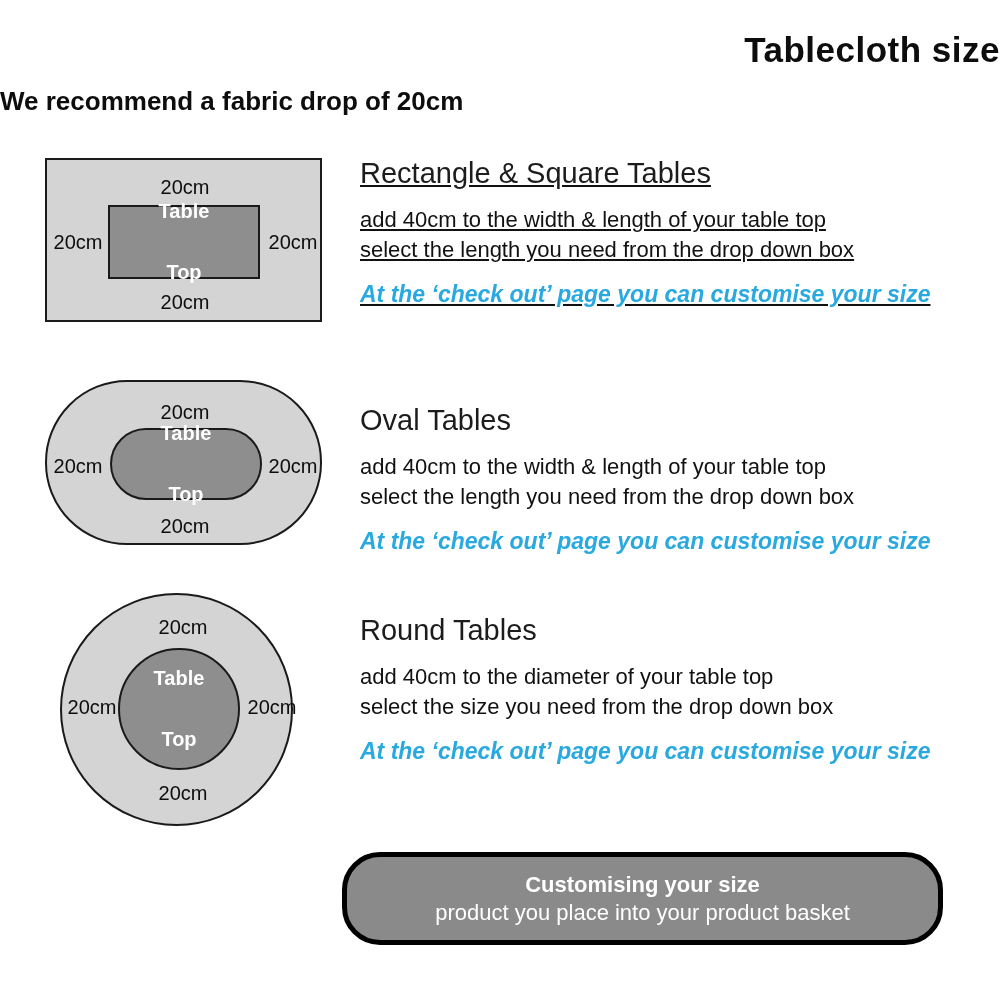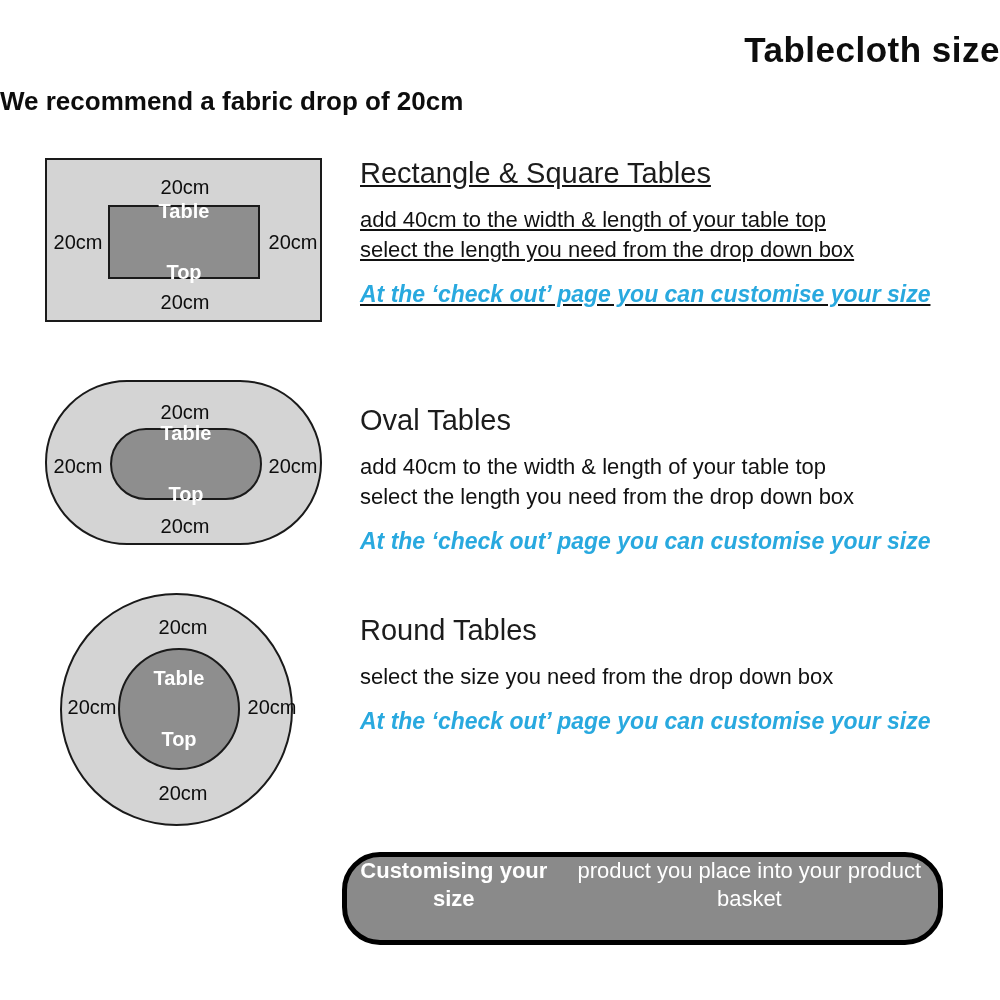--- a/index.html
+++ b/index.html
@@ -73,21 +73,21 @@
     font-weight: bold; font-style: italic; color: var(--note-color);
   }
 
   
   .footer-box {
     position: absolute; left: 342px; top: 852px; width: 601px; height: 93px;
     box-sizing: border-box; background: var(--footer-fill);
     border: 5px solid #000; border-radius: 38px;
     color: #ffffff; text-align: center;
     font-size: 22px; line-height: 28px;
-    display: flex; flex-direction: row; justify-content: center;
+    display: flex; flex-direction: column; justify-content: center;
   }
   .footer-box .fh { font-weight: bold; }
 </style>
 </head>
 <body>
 
 <div class="canvas">
 
   <div class="page-title">Tablecloth size</div>
   <div class="page-subtitle">We recommend a fabric drop of 20cm</div>
@@ -139,20 +139,21 @@
     <span class="drop b">20cm</span>
     <div class="inner">
       <span>Table</span>
       <span>Top</span>
     </div>
   </div>
 
   <div class="tb tb-3">
     <div class="heading">Round Tables</div>
     <div class="body">
+      <div>add 40cm to the diameter of your table top</div>
       <div>select the size you need from the drop down box</div>
     </div>
     <div class="note">At the ‘check out’ page you can customise your size</div>
   </div>
 
   <div class="footer-box">
     <div class="fh">Customising your size</div>
     <div>product you place into your product basket</div>
   </div>
 

